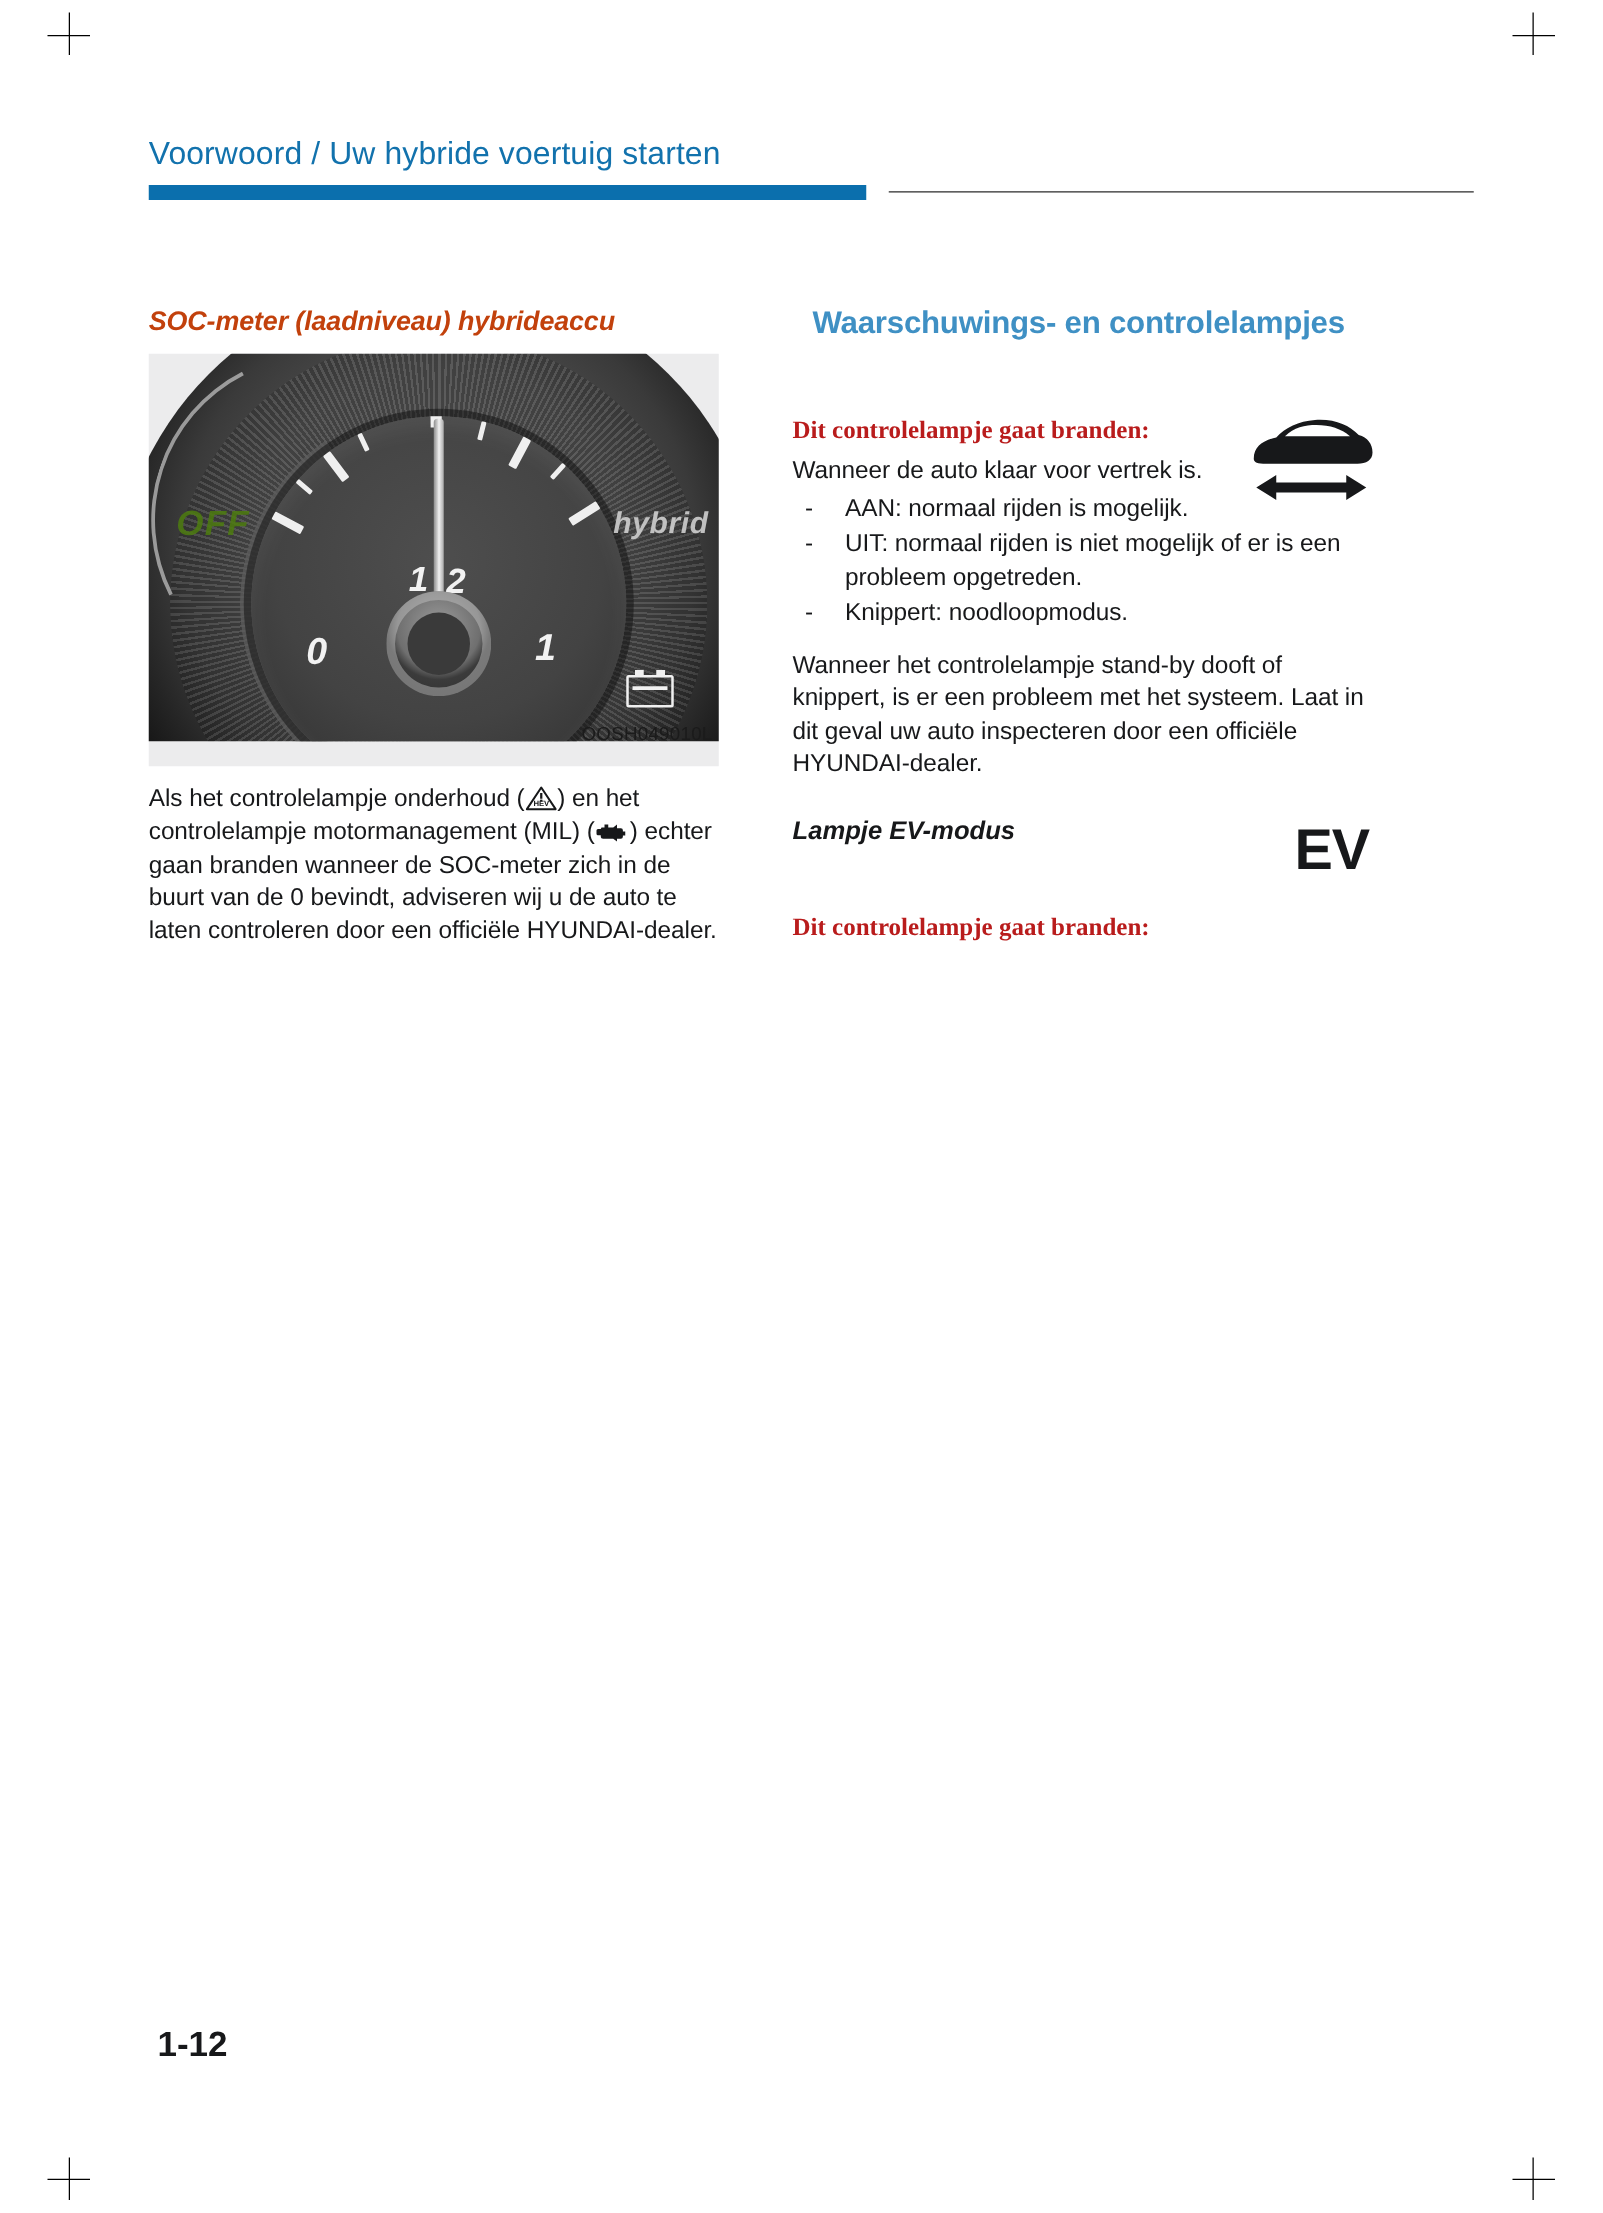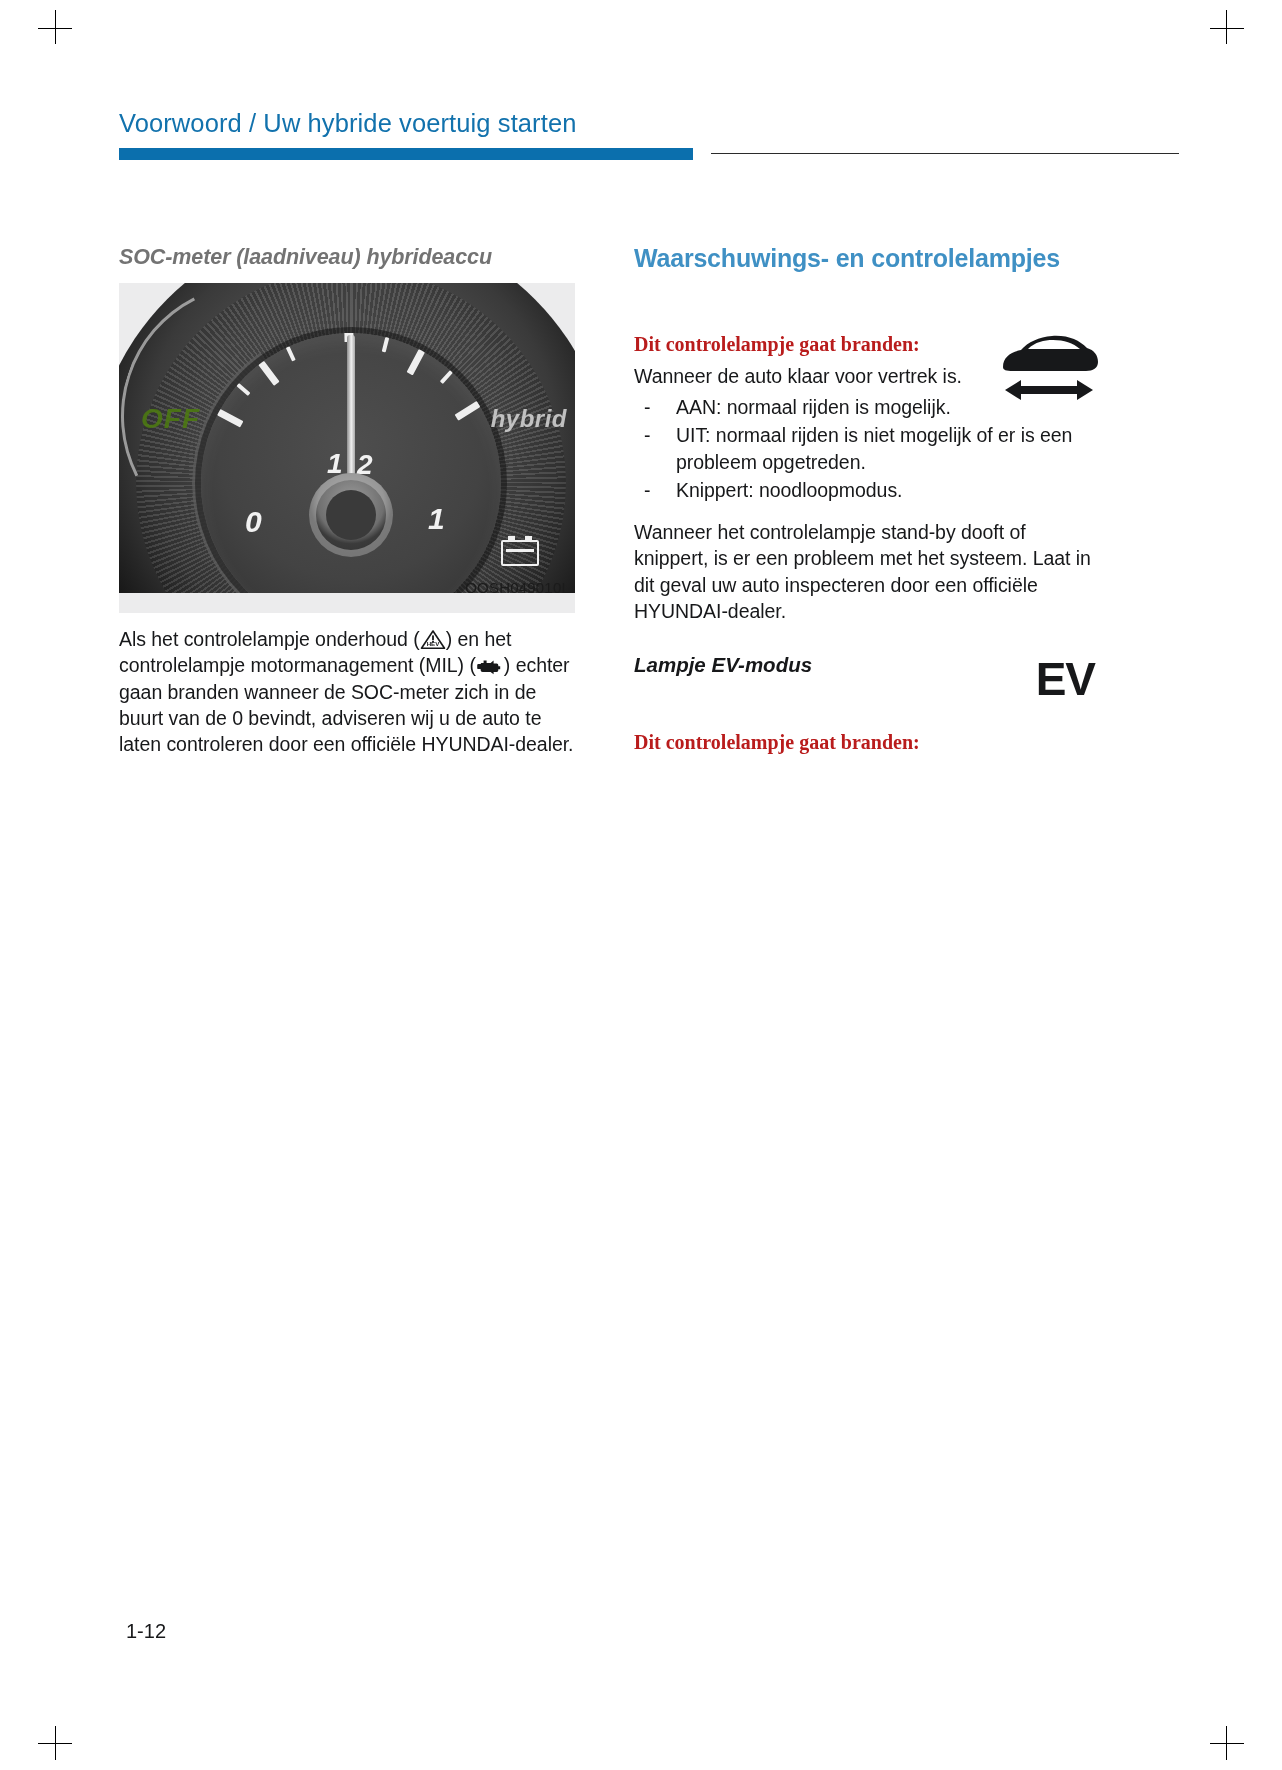--- a/index.html
+++ b/index.html
@@ -31,26 +31,26 @@
   }
 
   
   #content{position:absolute;left:119px;top:244px;width:1060px;}
   .col{position:absolute;top:0;width:465px;}
   #col-left{left:0;}
   #col-right{left:515px;}
 
   
   .h-sub{
-    font-size:21.5px;font-weight:bold;font-style:italic;color:#737373;
+    font-size:21.5px;font-weight:bold;font-style:italic;color:#c2410c;
     line-height:1.26;letter-spacing:-.1px;margin:0 0 12px 0;
   }
   .h-blue{
     font-size:25px;font-weight:bold;color:#3f90c4;line-height:1.16;
-    margin:0 0 2px 0;letter-spacing:-.2px;
+    margin:0 0 2px 16px;letter-spacing:-.2px;
   }
   .h-ital{
     font-size:20.5px;font-weight:bold;font-style:italic;color:#17181a;
     line-height:1.3;margin:6px 0 0 0;
   }
   .h-serif{
     font-family:"Liberation Serif", serif;
     font-size:20px;font-weight:bold;color:#b91c1c;margin:0 0 6px 0;line-height:1.3;
   }
   p.body{
@@ -175,21 +175,21 @@
   
   ul.dash{list-style:none;margin:0 0 16px 0;padding:0;}
   ul.dash li{
     position:relative;padding-left:42px;font-size:19.5px;color:#17181a;
     line-height:1.345;margin-bottom:2px;letter-spacing:-.05px;
   }
   ul.dash li .dash-mark{position:absolute;left:10px;top:0;}
 
   
   #page-number{
-    position:absolute;left:126px;top:1620px;font-size:20px;font-weight:normal;color:#17181a;
+    position:absolute;left:126px;top:1620px;font-size:28px;font-weight:bold;color:#17181a;
   }
 </style>
 </head>
 <body>
 
 <div class="page">
 
   <div class="crop v" style="left:55px;top:10px;"></div>
   <div class="crop h" style="left:38px;top:28px;"></div>
   <div class="crop v" style="left:1226px;top:10px;"></div>

